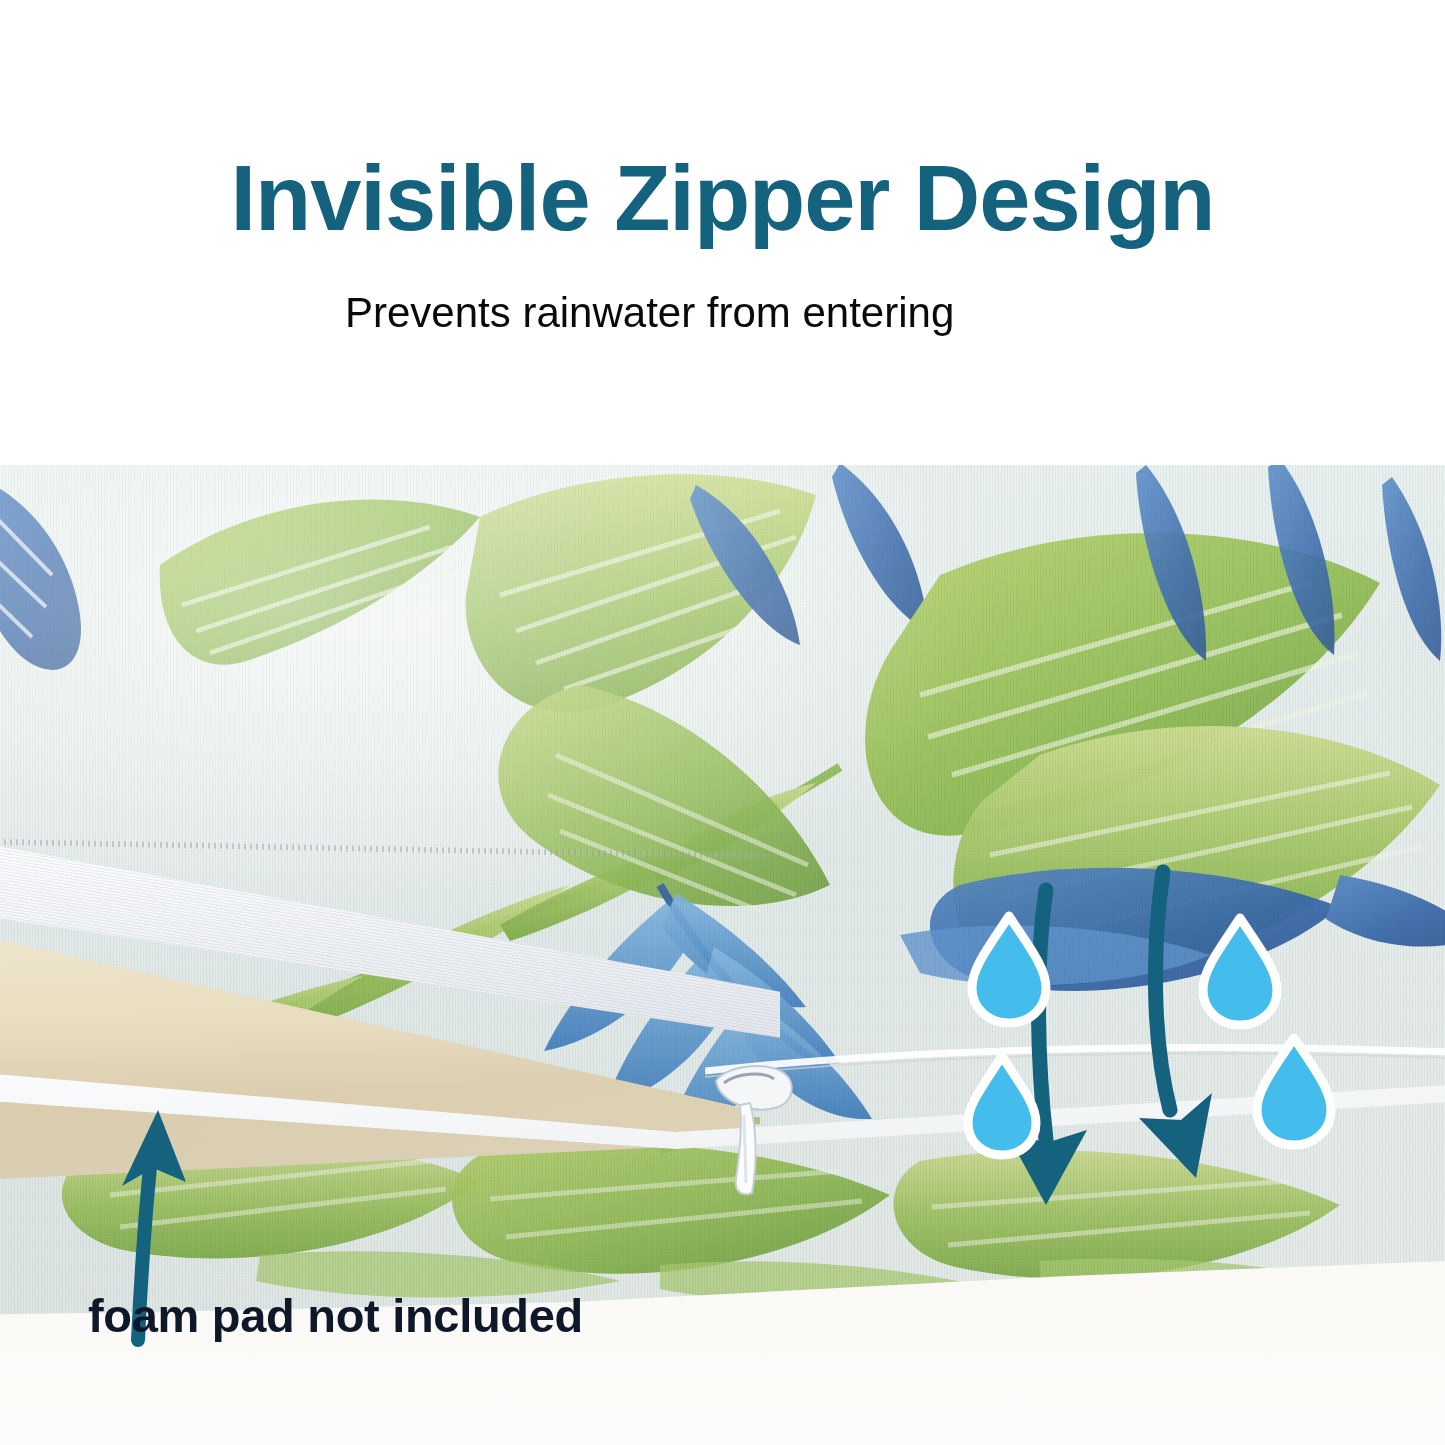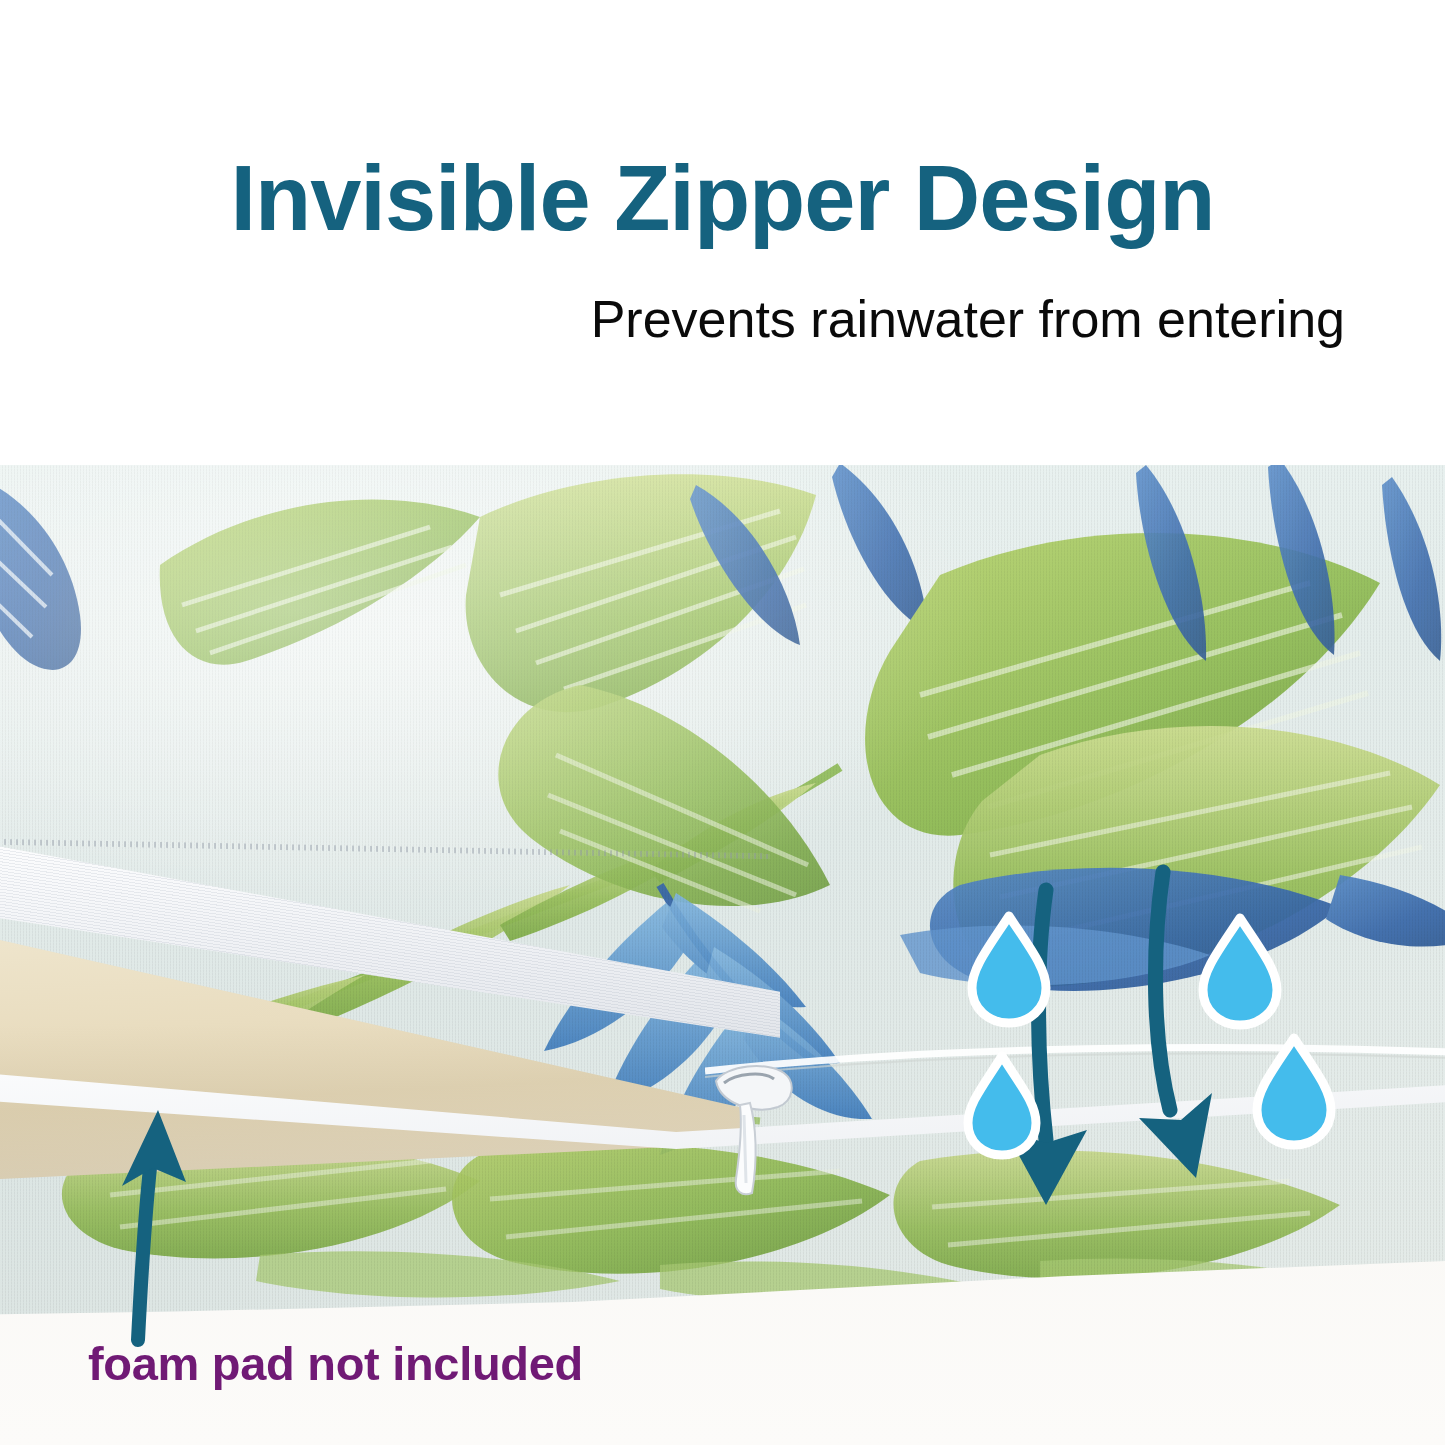--- a/index.html
+++ b/index.html
@@ -28,22 +28,21 @@
     font-weight:bold;
     letter-spacing:-1px;
     color:#15627f;
     line-height:1.0;
     white-space:nowrap;
   }
   #subtitle {
     position:absolute;
     right:100px; top:288px;
     width:1000px;
-    text-align:right;
-    font-size:52px;
+    font-size:42px;
     font-weight:normal;
     color:#0a0a0a;
     line-height:1.20;
   }
   #subtitle .ln { display:block; }
 
   
   #photo {
     position:absolute;
     left:0; top:465px;
@@ -175,24 +174,24 @@
   #overlay {
     position:absolute; left:0; top:0;
     width:1445px; height:1445px;
     z-index:60;
     pointer-events:none;
   }
 
   
   #caption {
     position:absolute;
-    left:88px; top:1336px;
+    left:88px; top:1288px;
     font-size:47px;
     font-weight:bold;
-    color:#701a75;
+    color:#0f172a;
     letter-spacing:-.3px;
     white-space:nowrap;
     z-index:70;
   }
 </style>
 </head>
 <body>
 
 <div id="header">
   <div id="title">Invisible Zipper Design</div>

